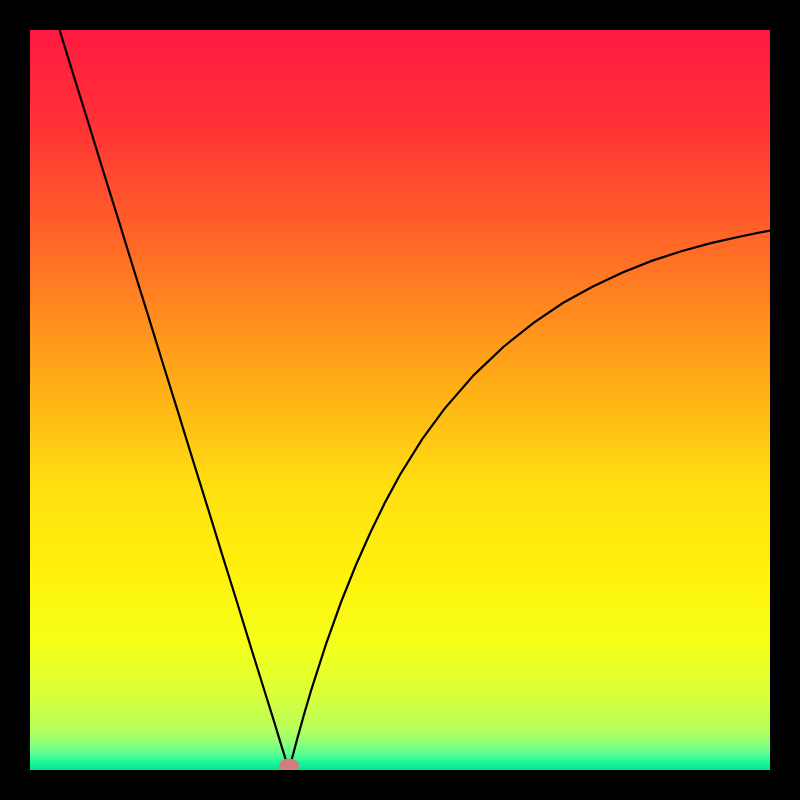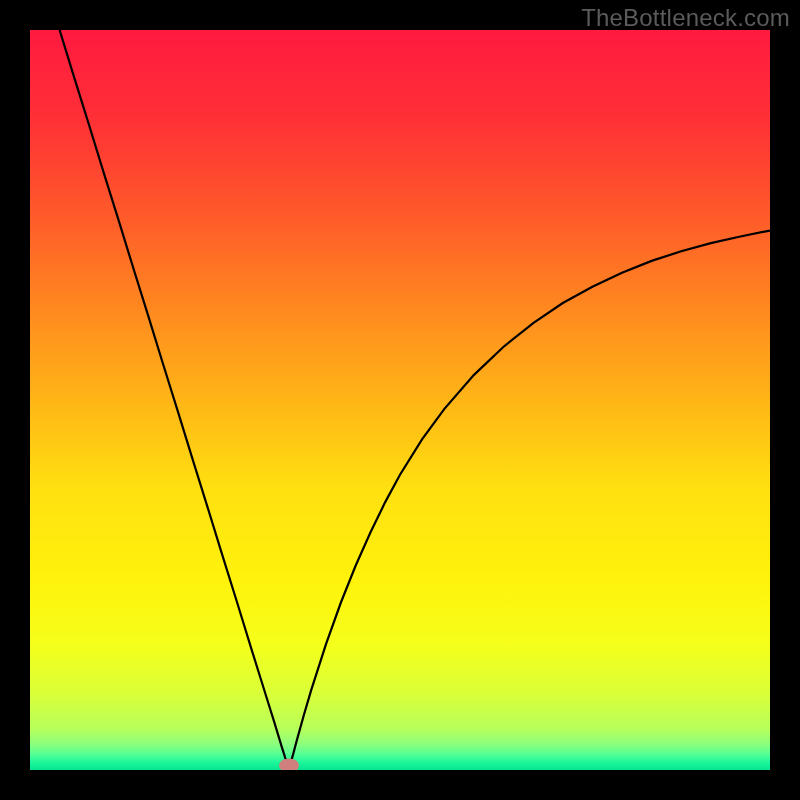--- a/index.html
+++ b/index.html
@@ -41,21 +41,20 @@
     top: 30px;
     width: 740px;
     height: 740px;
     z-index: 2;
   }
 </style>
 </head>
 <body>
 <div class="frame">
 
-  <div class="watermark">TheBottleneck.com</div>
 
   <svg class="plot-bg" id="plot-bg" viewBox="0 0 740 740" preserveAspectRatio="none">
     <defs>
       <linearGradient id="grad" x1="0" y1="0" x2="0" y2="1">
           <stop offset="0%" stop-color="#ff1a40"></stop>
           <stop offset="12%" stop-color="#ff3036"></stop>
           <stop offset="25%" stop-color="#ff5a2a"></stop>
           <stop offset="38%" stop-color="#ff8a1f"></stop>
           <stop offset="50%" stop-color="#ffb516"></stop>
           <stop offset="62%" stop-color="#ffe010"></stop>

